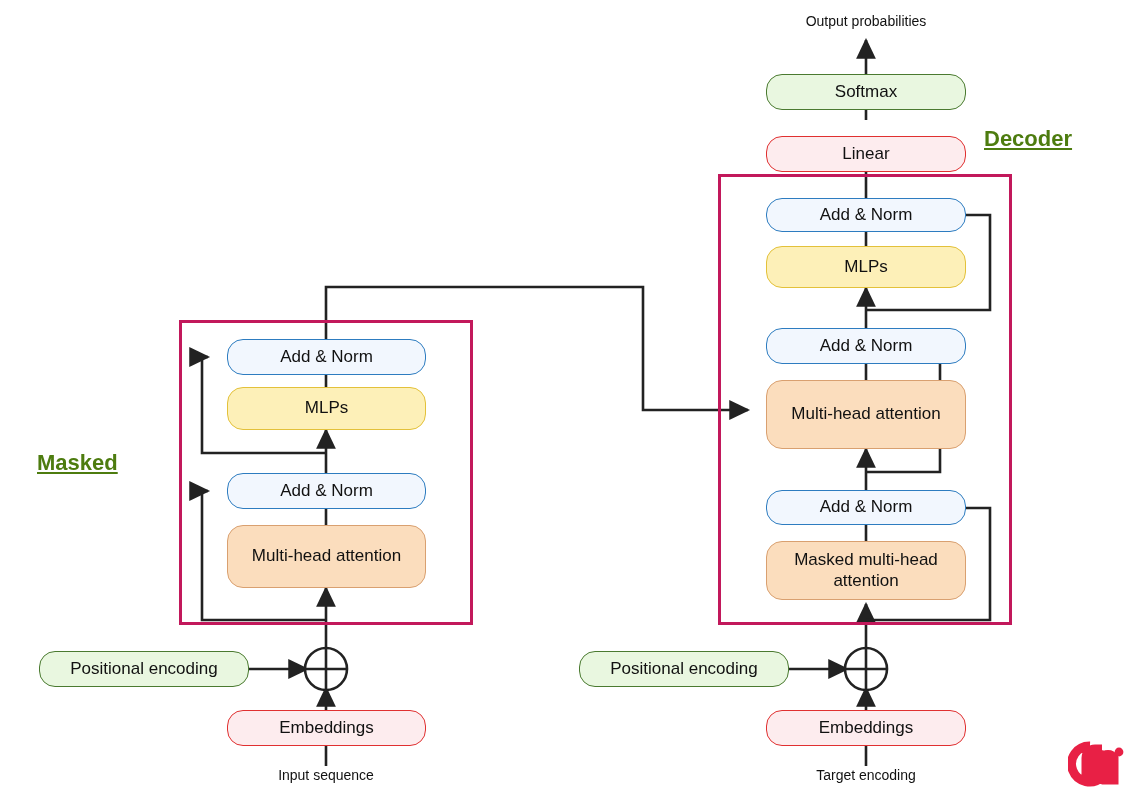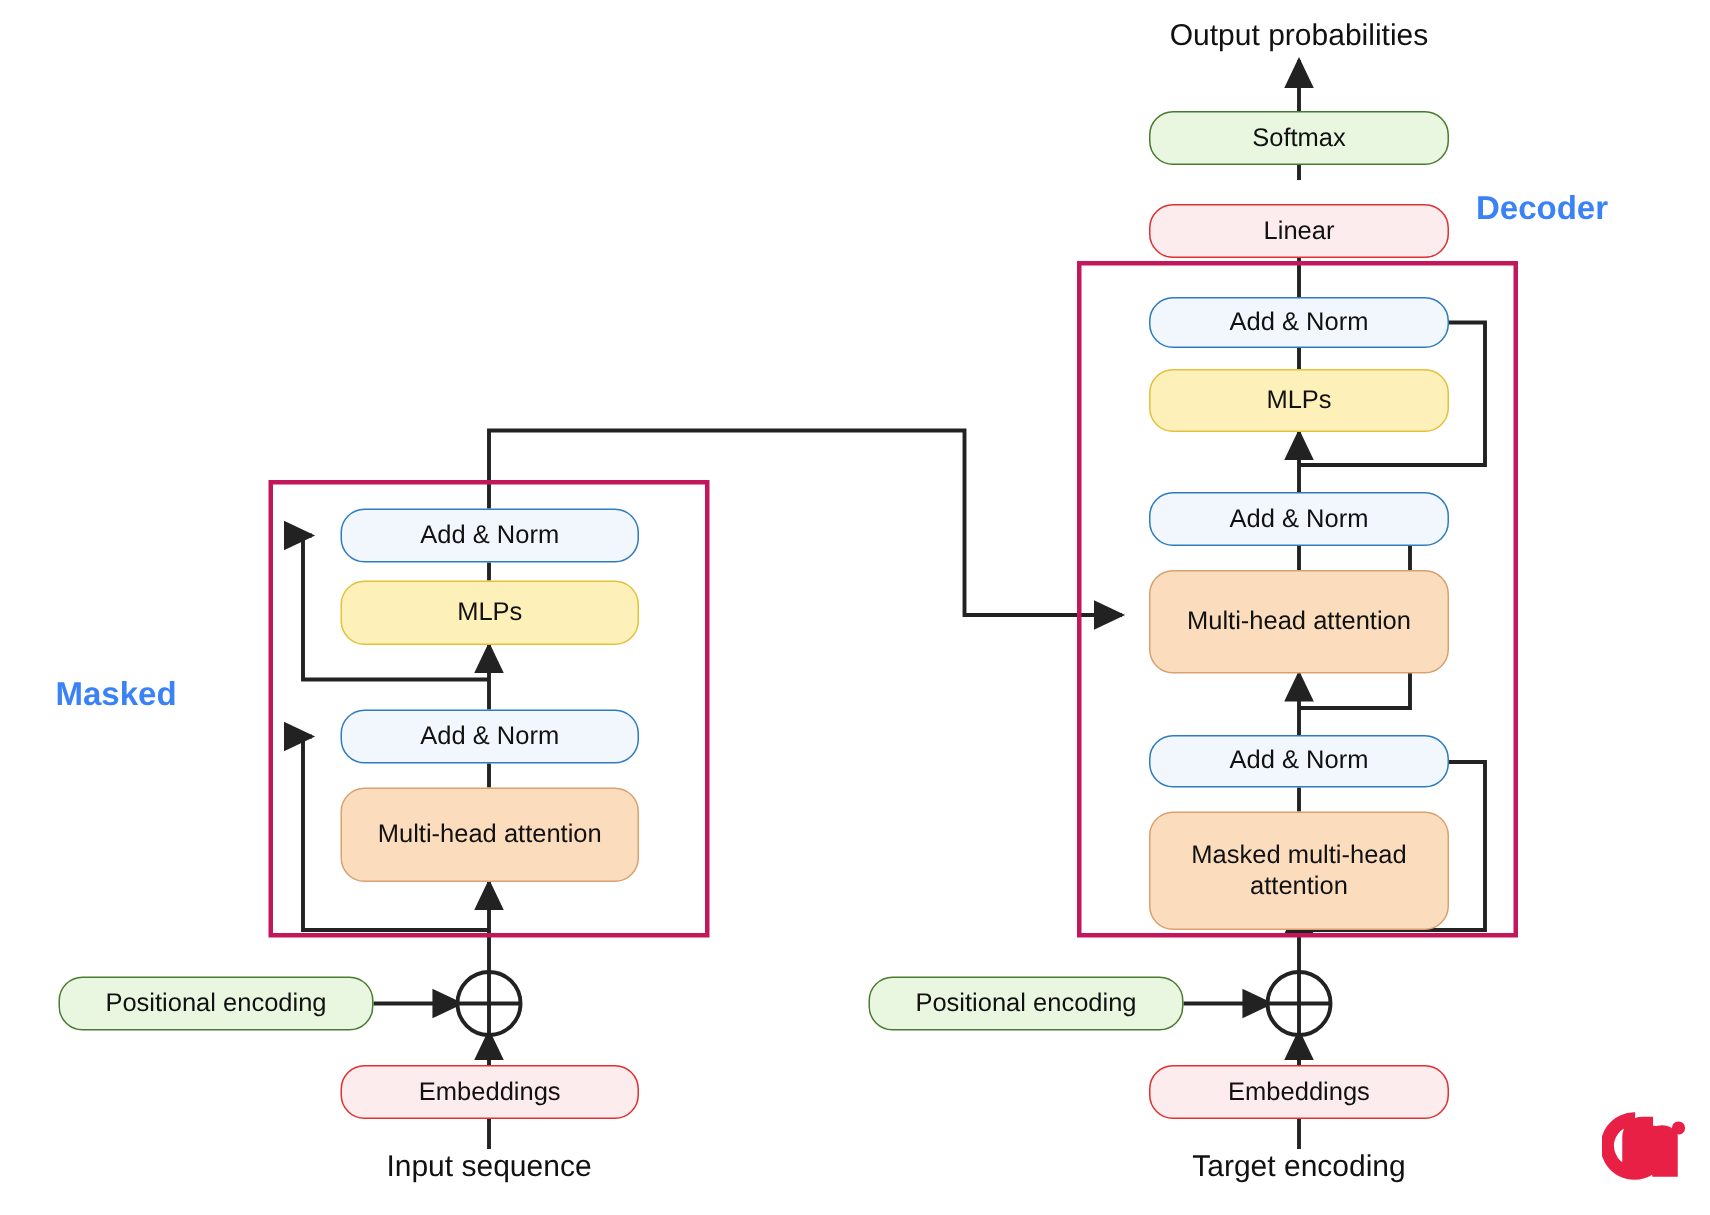--- a/index.html
+++ b/index.html
@@ -37,33 +37,34 @@
   }
   .frame {
     position: absolute;
     box-sizing: border-box;
     border: 3px solid #c2185b;
     background: transparent;
     z-index: 1;
   }
   .caption {
     position: absolute;
-    font-size: 20px;
+    font-size: 14px;
     color: #111111;
     text-align: center;
     z-index: 3;
     white-space: nowrap;
   }
   .grouplabel {
     position: absolute;
     font-size: 22px;
     font-weight: bold;
-    color: #3b82f6;
+    color: #4d7c0f;
     z-index: 4;
     white-space: nowrap;
+    text-decoration: underline;
   }
   .logo {
     position: absolute;
     z-index: 5;
   }
 </style>
 </head>
 <body>
 
 <div id="canvas">
@@ -144,21 +145,21 @@
   <div class="node" style="left:766px; top:198px; width:200px; height:34px; background:#f2f7fe; border:1.6px solid #2d7cc0;">Add &amp; Norm</div>
 
   <div class="node" style="left:766px; top:246px; width:200px; height:42px; background:#fdf0b8; border:1.6px solid #e3c13a;">MLPs</div>
 
   <div class="node" style="left:766px; top:328px; width:200px; height:36px; background:#f2f7fe; border:1.6px solid #2d7cc0;">Add &amp; Norm</div>
 
   <div class="node" style="left:766px; top:380px; width:200px; height:69px; background:#fbddbd; border:1.6px solid #d9a070;">Multi-head attention</div>
 
   <div class="node" style="left:766px; top:490px; width:200px; height:35px; background:#f2f7fe; border:1.6px solid #2d7cc0;">Add &amp; Norm</div>
 
-  <div class="node" style="left:766px; top:541px; width:200px; height:79px; background:#fbddbd; border:1.6px solid #d9a070; padding:0 14px;">Masked multi-head attention</div>
+  <div class="node" style="left:766px; top:541px; width:200px; height:59px; background:#fbddbd; border:1.6px solid #d9a070; padding:0 14px;">Masked multi-head attention</div>
 
   <div class="node" style="left:579px; top:651px; width:210px; height:36px; background:#e9f7e0; border:1.6px solid #4a7a30;">Positional encoding</div>
 
   <div class="node" style="left:766px; top:710px; width:200px; height:36px; background:#fdecee; border:1.6px solid #e03030;">Embeddings</div>
 
   <div class="caption" style="left:866px; top:767px; transform:translateX(-50%);">Target encoding</div>
 
   <div class="node" style="left:227px; top:339px; width:199px; height:36px; background:#f2f7fe; border:1.6px solid #2d7cc0;">Add &amp; Norm</div>
 
   <div class="node" style="left:227px; top:387px; width:199px; height:43px; background:#fdf0b8; border:1.6px solid #e3c13a;">MLPs</div>

